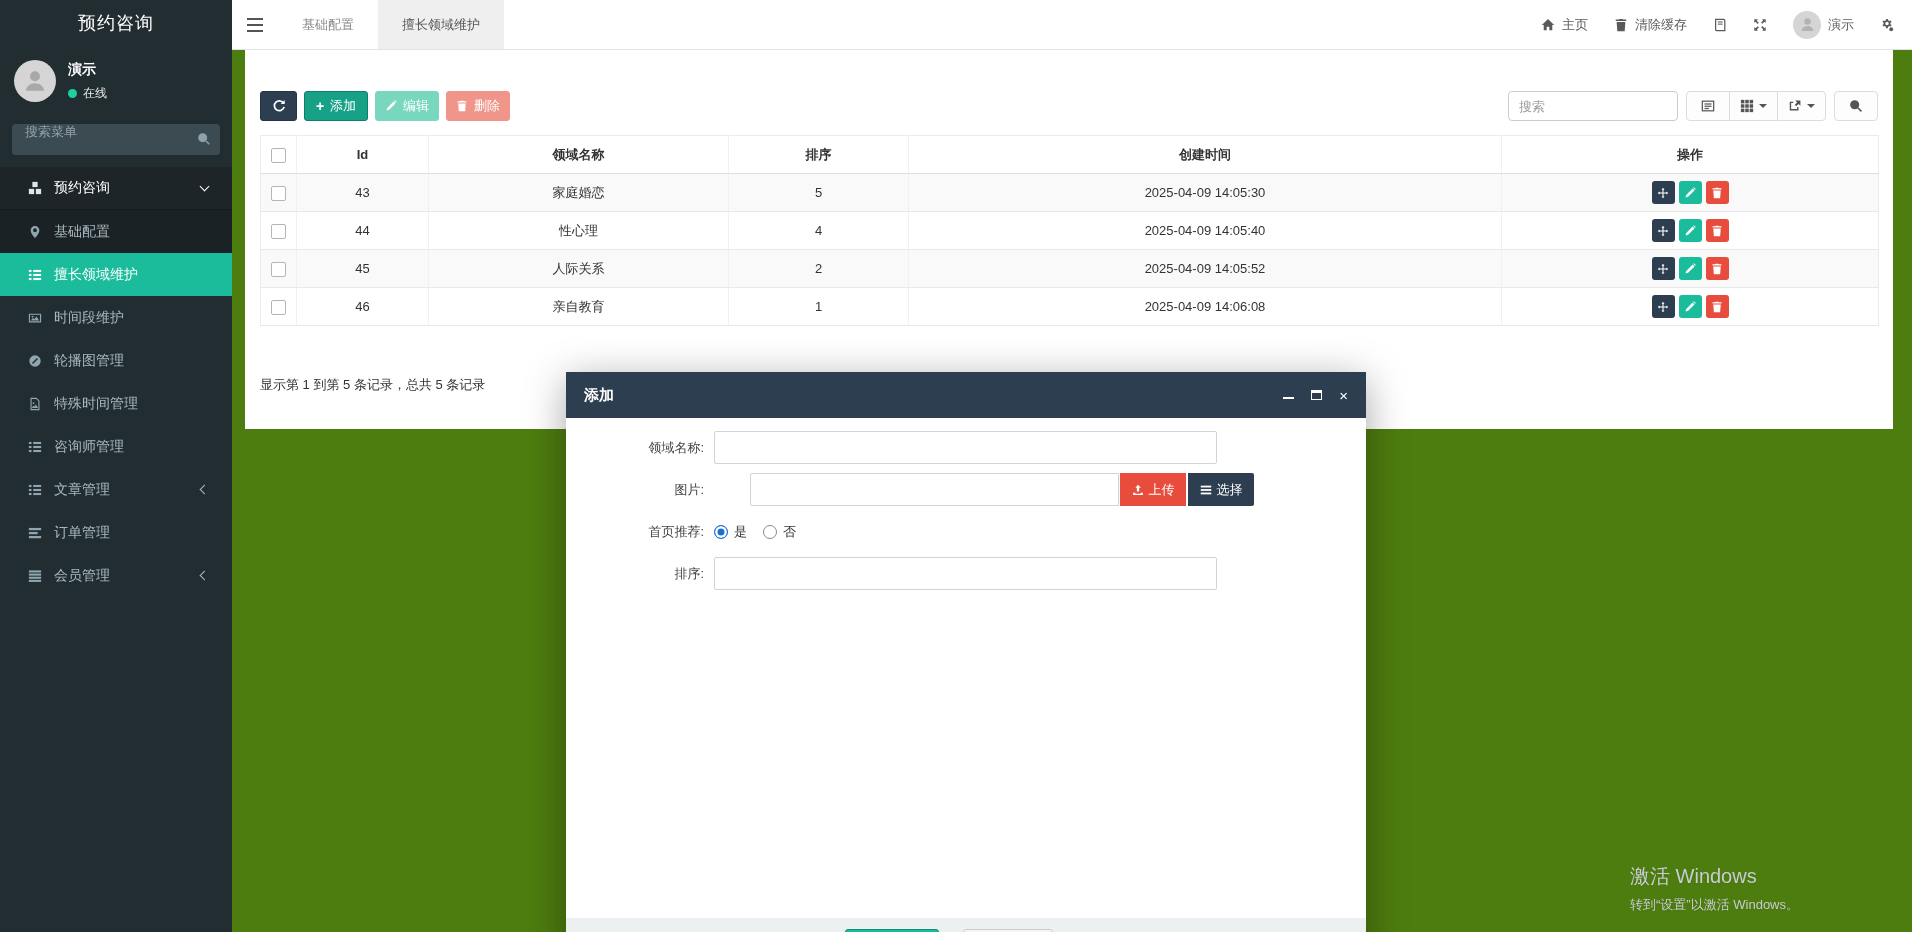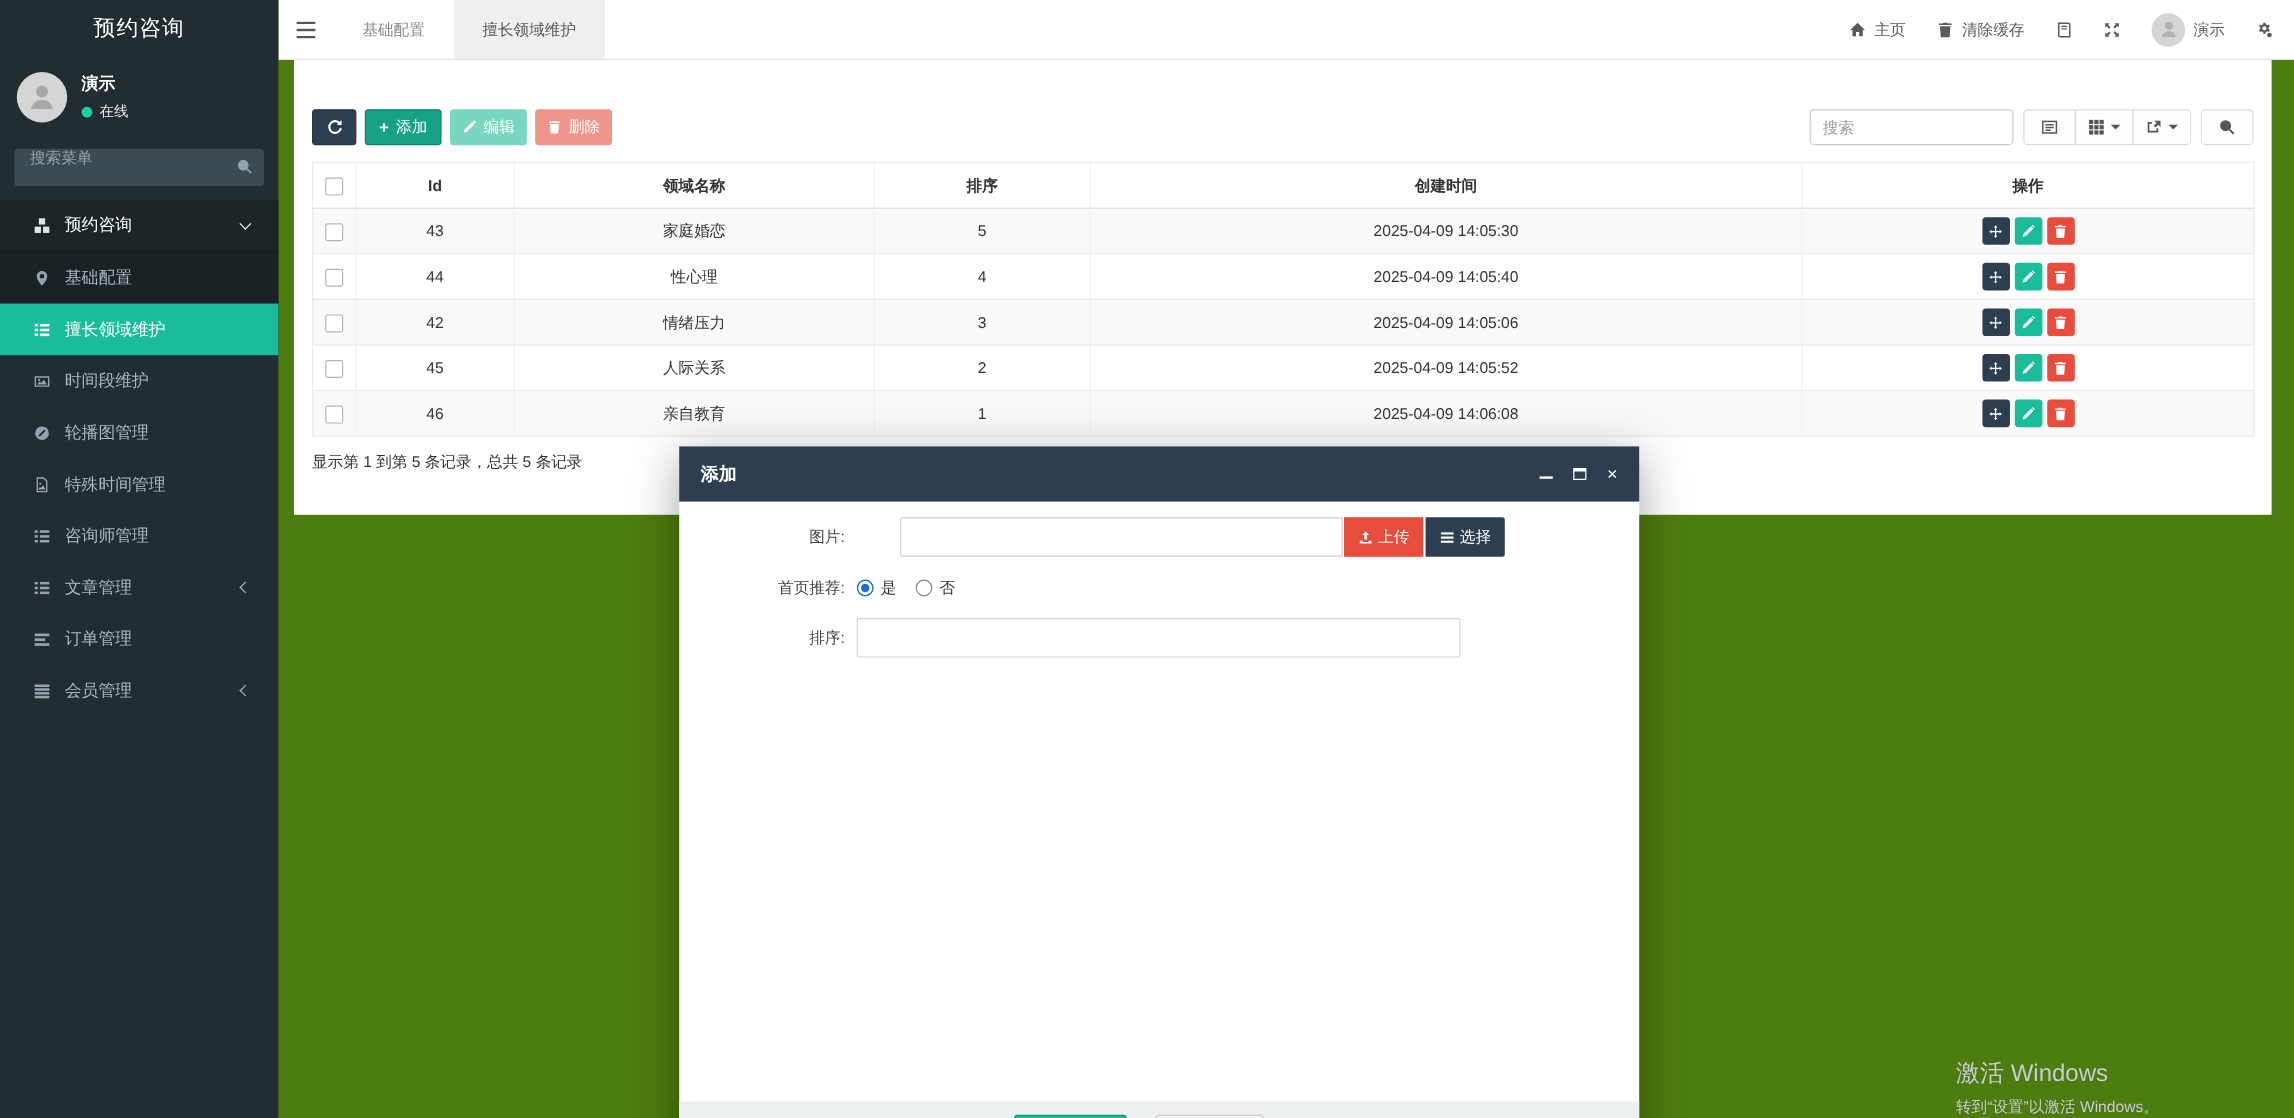--- a/index.html
+++ b/index.html
@@ -132,21 +132,21 @@
   .ig-btn.choose{ background:#2c3e50; margin-left:2px; border-radius:0 2px 2px 0; }
   .radio-item{ display:inline-flex; align-items:center; gap:6px; margin-right:16px; font-size:13px; color:#333; cursor:pointer; }
   .radio{ width:14px; height:14px; border-radius:50%; display:inline-block; }
   .radio.on{ background:#1b6fd0; border:1.5px solid #1b6fd0; box-shadow:inset 0 0 0 2.5px #fff; }
   .radio.off{ background:#fff; border:1.5px solid #8a8a8a; }
   .modal-footer{ position:absolute; left:0; top:546px; width:100%; height:74px; background:#ecf0f1; padding:11px 0 0 279px; }
   .btn-ok{ width:94px; height:31px; background:#18bc9c; border:1px solid #128f76; border-radius:3px; display:inline-block; cursor:pointer; }
   .btn-reset{ width:90px; height:31px; background:#f5f5f5; border:1px solid #ccc; border-radius:3px; display:inline-block; margin-left:20px; cursor:pointer; }
 
   
-  .watermark{ position:absolute; left:1630px; top:881px; color:#c7cdd3; z-index:5; text-shadow:0 1px 2px rgba(0,0,0,.07); }
+  .watermark{ position:absolute; left:1630px; top:863px; color:#c7cdd3; z-index:5; text-shadow:0 1px 2px rgba(0,0,0,.07); }
   .wm1{ font-size:20px; }
   .wm2{ font-size:13px; margin-top:6px; }
 </style>
 </head>
 <body>
 
 <div class="app">
 
   <aside class="sidebar">
     <div class="brand">预约咨询</div>
@@ -490,46 +490,20 @@
               <span class="abtn del">
                     <svg class="ic12" viewBox="0 0 16 16">
                       <path d="M5.6 1.8l.5-.8h3.8l.5.8H14v1.5H2V1.8h3.6zM3 4.5h10L12.2 15H3.8L3 4.5z"></path>
                     </svg>
                   </span>
             </div>
               </td>
           </tr>
           <tr>
             <td><span class="cb"></span></td>
-            <td>42</td>
-            <td>情绪压力</td>
-            <td>3</td>
-            <td>2025-04-09 14:05:06</td>
-            <td>
-                <div class="row-actions">
-              <span class="abtn move">
-                    <svg class="ic12" viewBox="0 0 16 16">
-                      <path d="M8 1l2 2.5H8.7v3.8h3.8V6l2.5 2-2.5 2V8.7H8.7v3.8H10L8 15l-2-2.5h1.3V8.7H3.5V10L1 8l2.5-2v1.3h3.8V3.5H6z"></path>
-                    </svg>
-                  </span>
-              <span class="abtn edit">
-                    <svg class="ic12" viewBox="0 0 16 16">
-                      <path d="M2 14l1-3.5L11.5 2 14 4.5 5.5 13 2 14zM12.3 1.2L14.8 3.7l.9-.9-2.5-2.5z"></path>
-                    </svg>
-                  </span>
-              <span class="abtn del">
-                    <svg class="ic12" viewBox="0 0 16 16">
-                      <path d="M5.6 1.8l.5-.8h3.8l.5.8H14v1.5H2V1.8h3.6zM3 4.5h10L12.2 15H3.8L3 4.5z"></path>
-                    </svg>
-                  </span>
-            </div>
-              </td>
-          </tr>
-          <tr>
-            <td><span class="cb"></span></td>
             <td>45</td>
             <td>人际关系</td>
             <td>2</td>
             <td>2025-04-09 14:05:52</td>
             <td>
                 <div class="row-actions">
               <span class="abtn move">
                     <svg class="ic12" viewBox="0 0 16 16">
                       <path d="M8 1l2 2.5H8.7v3.8h3.8V6l2.5 2-2.5 2V8.7H8.7v3.8H10L8 15l-2-2.5h1.3V8.7H3.5V10L1 8l2.5-2v1.3h3.8V3.5H6z"></path>
                     </svg>
@@ -588,20 +562,24 @@
   <div class="modal">
     <div class="modal-header">
       <span class="modal-title">添加</span>
       <span class="win-controls">
         <span class="win-min"></span>
         <span class="win-restore"></span>
         <span class="win-close">×</span>
       </span>
     </div>
     <div class="modal-body">
+      <div class="f-row">
+        <label class="f-label">领域名称:</label>
+        <input type="text" class="f-input w-full" style="">
+      </div>
       <div class="f-row">
         <label class="f-label">图片:</label>
         <div class="input-group">
           <input type="text" class="f-input ig-input" style="">
           <button class="ig-btn upload">
             <svg class="ic12" viewBox="0 0 16 16">
                 <path d="M8 1l4 4H9.5v5h-3V5H4.5z"></path>
                 <path d="M1.5 11.5h3V13h7v-1.5h3v3h-13z"></path>
               </svg>
             <span>上传</span>

